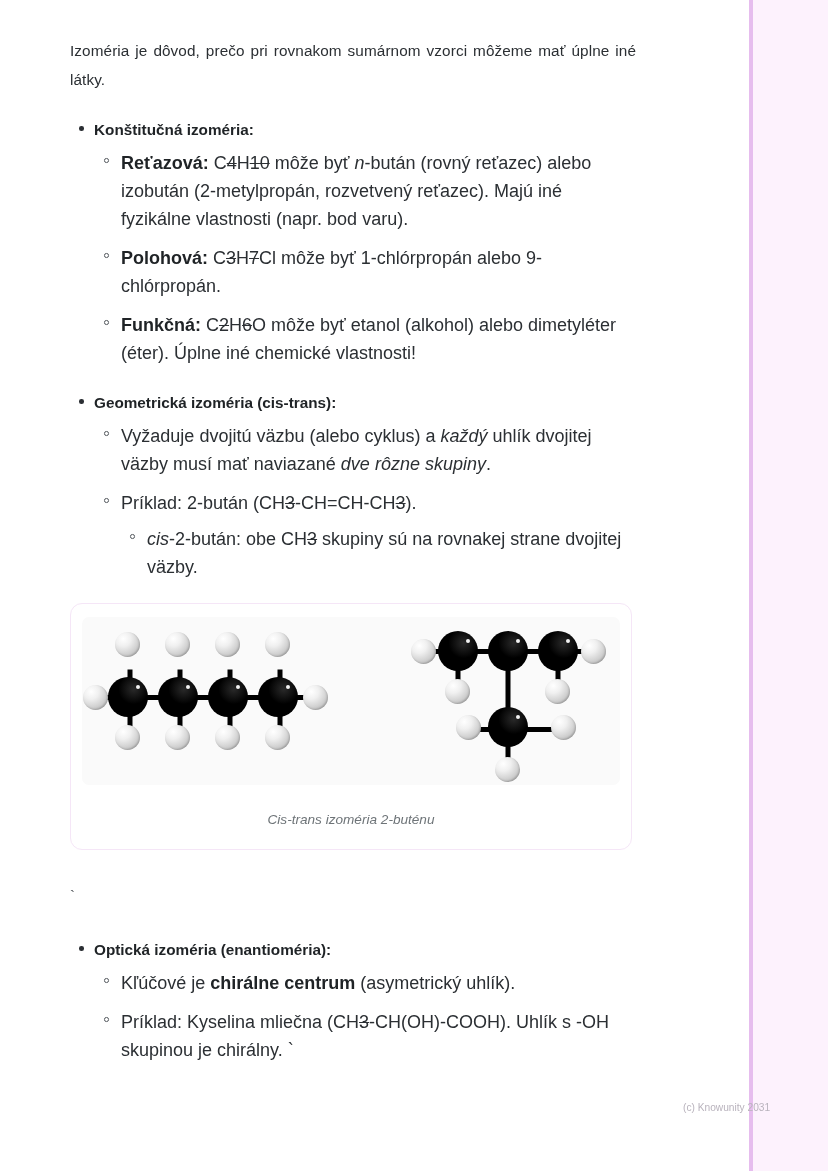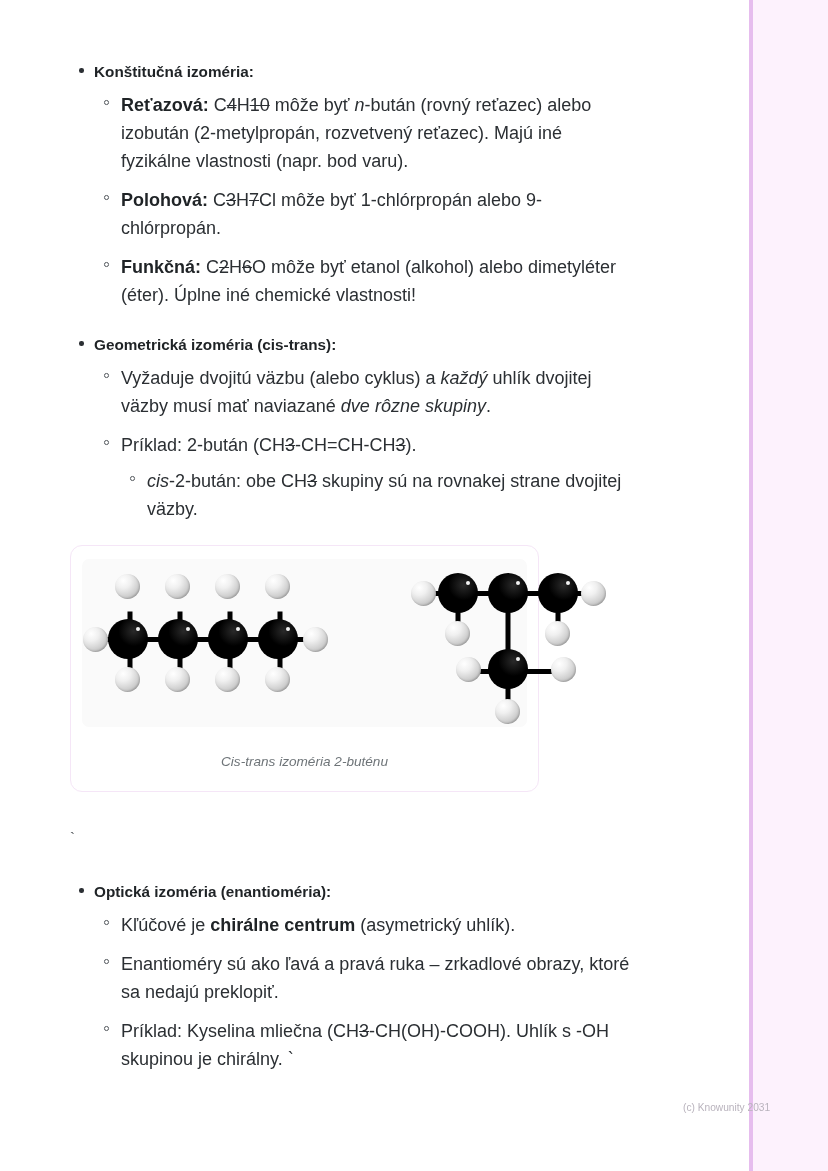--- a/index.html
+++ b/index.html
@@ -83,21 +83,21 @@
   ul.lvl3 > li.item > .marker {
     position:absolute; left:9px; top:9px;
     width:4.6px; height:4.6px; border-radius:50%;
     border:1.1px solid #53585d; background:transparent;
     box-sizing:border-box;
   }
 
   
   #figure-card {
     margin-top:22px;
-    width:469px;
+    width:562px;
     border:1px solid #f5e6f7;
     border-radius:12px;
     background:#ffffff;
     box-sizing:border-box;
     padding:13px 11px 22px 11px;
   }
   #figure-stage {
     height:168px;
     background:#fafafa;
     border-radius:7px;
@@ -146,20 +146,21 @@
   }
 </style>
 </head>
 <body>
 
 <div id="side-panel"></div>
 <div id="side-accent"></div>
 
 <div id="content">
 
+  <p class="intro">Izoméria je dôvod, prečo pri rovnakom sumárnom vzorci môžeme mať úplne iné látky.</p>
 
   <ul class="lvl1">
     <li class="item">
       <span class="marker"></span>
       <div class="head">Konštitučná izoméria:</div>
 
       <ul class="lvl2">
 
         <li class="item">
           <span class="marker"></span>
@@ -301,24 +302,20 @@
 
       <ul class="lvl2">
 
         <li class="item">
           <span class="marker"></span>
           <div class="txt">
             <span>Kľúčové je </span><span class="bold">chirálne centrum</span><span> (asymetrický uhlík).</span>
           </div>
         </li>
 
-        <li class="item">
-          <span class="marker"></span>
-          <div class="txt">Enantioméry sú ako ľavá a pravá ruka – zrkadlové obrazy, ktoré sa nedajú preklopiť.</div>
-        </li>
 
 
         <li class="item">
           <span class="marker"></span>
           <div class="txt">
             <span>Príklad: Kyselina mliečna (CH</span><span class="strike">3</span><span>-CH(OH)-COOH). Uhlík s -OH skupinou je chirálny. `</span>
           </div>
         </li>
 
       </ul>

